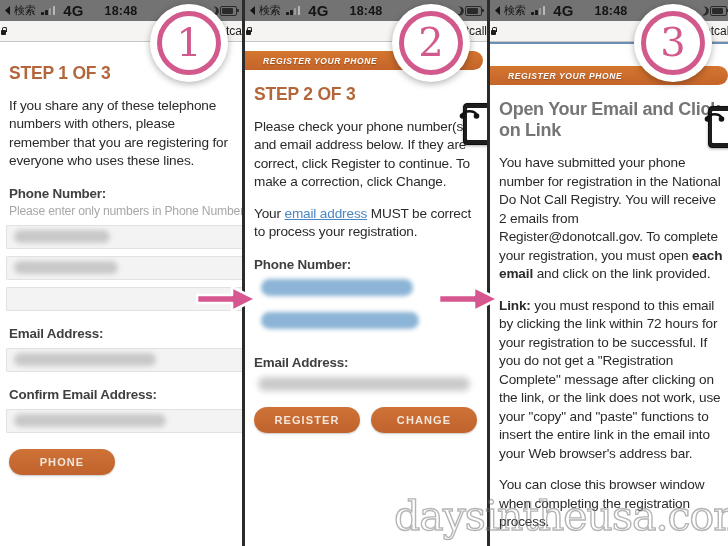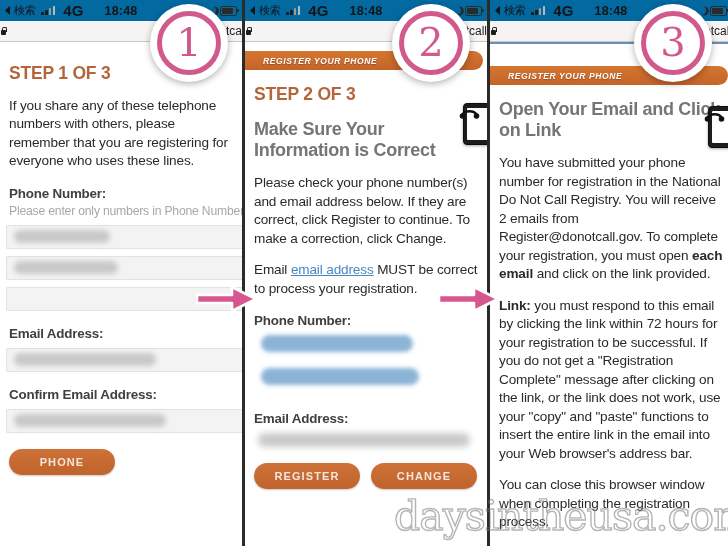--- a/index.html
+++ b/index.html
@@ -16,21 +16,21 @@
     position:relative;width:242px;height:546px;
     background:#ffffff;overflow:hidden;
     border-right:3px solid #2b2b2b;
     flex:0 0 auto;
   }
   .panel:last-child{border-right:0;}
   .panel-inner{position:absolute;inset:0;overflow:hidden;background:#fff;}
 
   
   .statusbar{
-    height:21px;background:#0369a1;color:#141414;
+    height:21px;background:#737373;color:#141414;
     display:flex;align-items:center;padding:0 5px;
     font-size:11.5px;font-weight:700;position:relative;
   }
   .sb-left{display:flex;align-items:center;gap:4px;}
   .sb-back{display:inline-block;width:5px;height:9px;background:#141414;
            clip-path:polygon(100% 0,100% 100%,0 50%);}
   .sb-search{font-size:11px;font-weight:500;font-family:"DejaVu Sans",sans-serif;letter-spacing:-.3px;}
   .sig{display:flex;align-items:flex-end;gap:1.4px;height:9px;margin-left:2px;}
   .sig i{display:block;width:2.4px;background:#1b1b1b;border-radius:.4px;}
   .sig i:nth-child(1){height:3.5px;}
@@ -262,25 +262,24 @@
 
         <div class="phoneicon">
           <svg width="22" height="22" viewBox="0 0 22 22" aria-hidden="true">
             <path d="M3 7 C6 2, 15 2, 18 7" stroke="#111" stroke-width="2.4" fill="none" stroke-linecap="round"></path>
             <circle cx="3.5" cy="8" r="2.8" fill="#111"></circle>
             <circle cx="17.5" cy="8" r="2.8" fill="#111"></circle>
           </svg>
         </div>
 
         <div class="steptitle">STEP 2 OF 3</div>
-        <div class="heading">Make Sure Your Information is Correct</div>
         <div class="para">Please check your phone number(s) and email address below. If they are correct, click Register to continue. To make a correction, click Change.</div>
 
         <div class="para">
-          <span>Email </span><a href="#">email address</a><span> MUST be correct to process your registration.</span>
+          <span>Your </span><a href="#">email address</a><span> MUST be correct to process your registration.</span>
         </div>
 
         <div class="fieldlabel">Phone Number:</div>
         <div class="plainredact" style="width:152px;"></div>
         <div class="plainredact" style="width:158px;margin-top:16px;"></div>
 
         <div class="fieldlabel" style="margin-top:26px;">Email Address:</div>
         <div class="plainredact gray" style="width:212px;margin-left:4px;"></div>
 
         <div class="btnrow">

